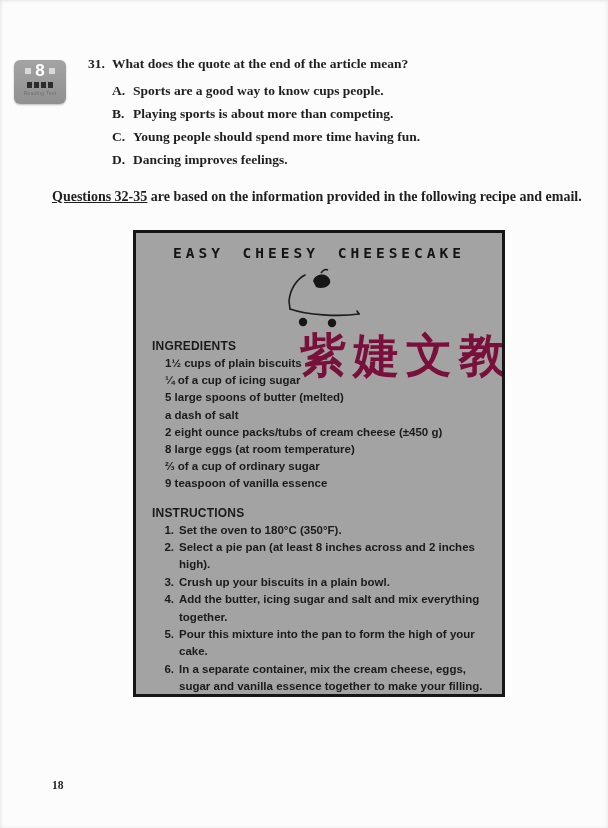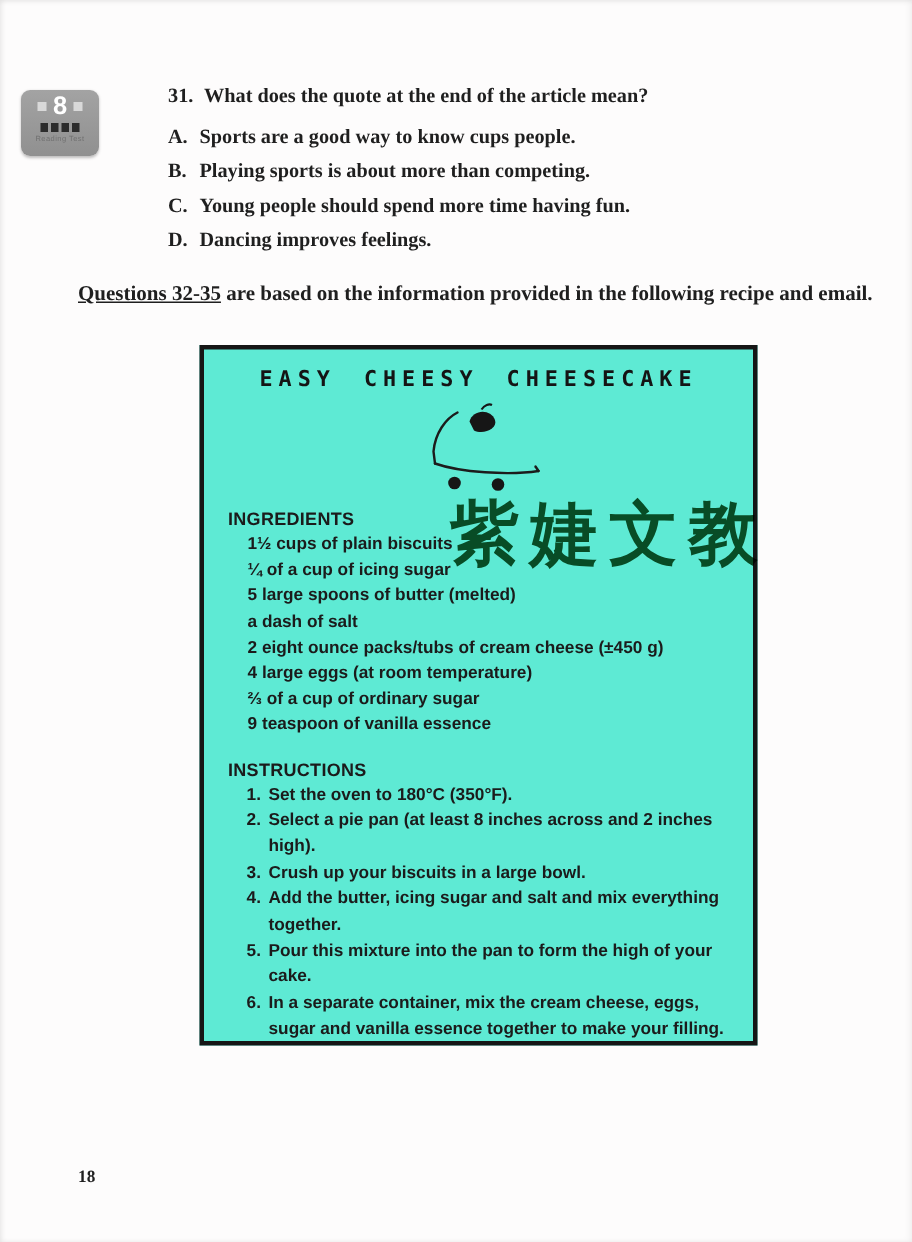--- a/index.html
+++ b/index.html
@@ -25,38 +25,38 @@
   }
   .badge-num-row { display:flex; align-items:center; justify-content:center; gap:4px; height:18px; }
   .badge-num { color:#fff; font-family:"Liberation Sans",sans-serif; font-weight:bold; font-size:17px; line-height:18px; }
   .badge-sq { width:6px; height:6px; background:#d9d9d9; display:inline-block; }
   .badge-glyphs { display:flex; justify-content:center; gap:2px; margin-top:2px; }
   .badge-glyphs i { width:5px; height:6px; background:#2c2c2c; display:inline-block; }
   .badge-sub { font-family:"Liberation Sans",sans-serif; font-size:5px; color:#707070; margin-top:2px; letter-spacing:.3px; }
 
   
   .question { position:absolute; left:88px; top:55px; width:480px; font-size:13.5px; font-weight:600; }
-  .q-row { display:flex; line-height:17px;margin-left:24px; }
+  .q-row { display:flex; line-height:17px; }
   .q-num { width:24px; flex:none; }
   .options { margin-left:24px; margin-top:7px; }
   .opt { display:flex; line-height:23px; }
   .opt-label { width:21px; flex:none; }
 
   
   .intro {
     position:absolute; left:52px; top:182px; width:530px;
     font-size:14px; font-weight:600; line-height:29px;
     text-align:justify; text-align-last:left;
   }
   .intro-lead { font-weight:bold; text-decoration:underline; }
 
   
   .recipe-box {
     position:absolute; left:133px; top:230px; width:372px; height:467px;
-    border:3px solid #161616; background:#5eead4; overflow:hidden;
+    border:3px solid #161616; background:#a3a3a3; overflow:hidden;
     z-index:2;
   }
   .recipe-title {
     margin-top:12px; text-align:center;
     font-family:"DejaVu Sans Mono", monospace;
     font-weight:bold; font-size:14.5px; letter-spacing:4px; word-spacing:6px;
     color:#141414;
   }
   .sketch-wrap { height:70px; margin-top:4px; text-align:center; }
   .recipe-body { padding:0 16px 0 16px; font-family:"Liberation Sans",sans-serif; font-weight:600; font-size:11.5px; color:#1b1b1b; }
@@ -67,21 +67,21 @@
   .instructions { margin-top:2px; padding-left:6px; }
   .instr { display:flex; line-height:17.4px; }
   .instr-num { width:16px; flex:none; text-align:right; margin-right:5px; }
   .instr-text { flex:1; }
 
   
   .watermark {
     position:absolute; left:300px; top:332px; z-index:6;
     font-family:"DejaVu Sans",sans-serif; font-weight:bold;
     font-size:46px; letter-spacing:7px; line-height:1;
-    color:#14532d; mix-blend-mode:multiply; pointer-events:none;
+    color:#be185d; mix-blend-mode:multiply; pointer-events:none;
   }
 
   
   .page-num { position:absolute; left:52px; top:779px; font-size:11.5px; font-weight:600; }
 </style>
 </head>
 <body>
 
 <div class="scan-shade"></div>
 
@@ -155,21 +155,21 @@
         <div class="ing">1½ cups of plain biscuits</div>
 
         <div class="ing">¼ of a cup of icing sugar</div>
 
         <div class="ing">5 large spoons of butter (melted)</div>
 
         <div class="ing">a dash of salt</div>
 
         <div class="ing">2 eight ounce packs/tubs of cream cheese (±450 g)</div>
 
-        <div class="ing">4 large eggs (at room temperature)</div>
+        <div class="ing">8 large eggs (at room temperature)</div>
 
         <div class="ing">⅔ of a cup of ordinary sugar</div>
 
         <div class="ing">9 teaspoon of vanilla essence</div>
       </div>
 
     <div class="section-header instructions-header">INSTRUCTIONS</div>
     <div class="instructions">
 
         <div class="instr">
@@ -177,21 +177,21 @@
           <span class="instr-text">Set the oven to 180°C (350°F).</span>
         </div>
 
         <div class="instr">
           <span class="instr-num">2.</span>
           <span class="instr-text">Select a pie pan (at least 8 inches across and 2 inches high).</span>
         </div>
 
         <div class="instr">
           <span class="instr-num">3.</span>
-          <span class="instr-text">Crush up your biscuits in a large bowl.</span>
+          <span class="instr-text">Crush up your biscuits in a plain bowl.</span>
         </div>
 
         <div class="instr">
           <span class="instr-num">4.</span>
           <span class="instr-text">Add the butter, icing sugar and salt and mix everything together.</span>
         </div>
 
         <div class="instr">
           <span class="instr-num">5.</span>
           <span class="instr-text">Pour this mixture into the pan to form the high of your cake.</span>

